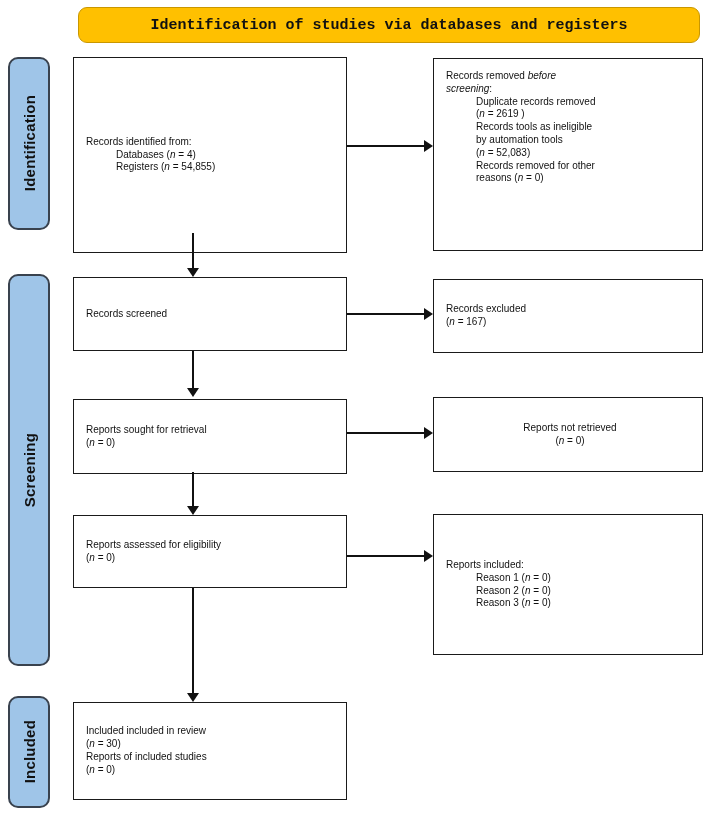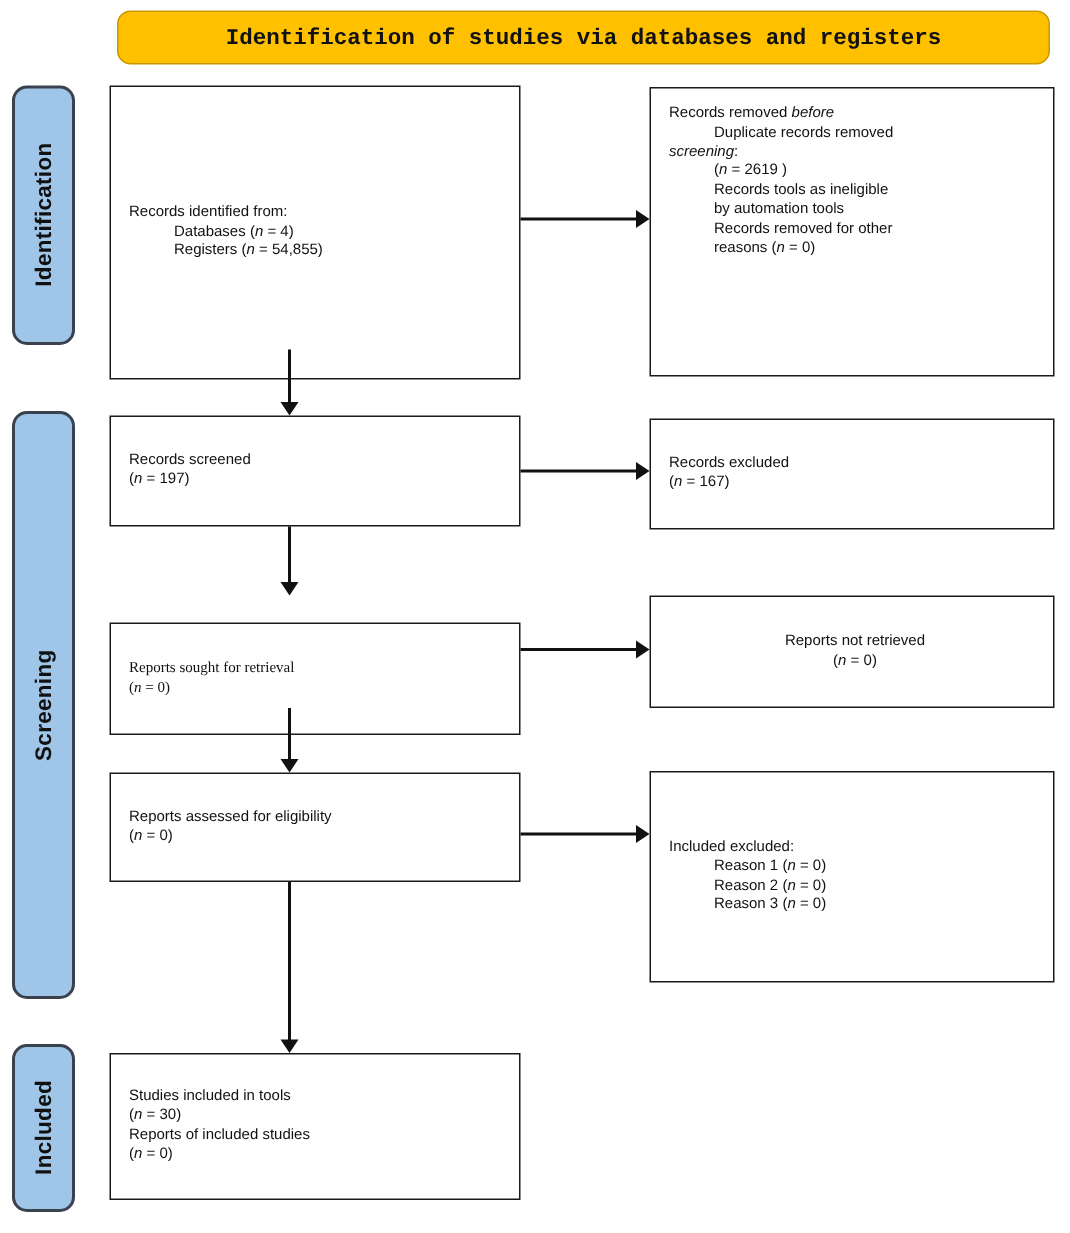--- a/index.html
+++ b/index.html
@@ -69,21 +69,21 @@
   .box.top-align { justify-content: flex-start; padding-top: 11px; }
   .line { white-space: nowrap; }
   .line.ind1 { padding-left: 30px; }
   em { font-style: italic; }
 
   .col-left  { left: 73px;  width: 274px; }
   .col-right { left: 433px; width: 270px; }
 
   #box-records-identified   { top: 57px;  height: 196px; }
   #box-records-screened     { top: 277px; height: 74px; }
-  #box-reports-sought       { top: 415px; height: 75px; font-family: Liberation Serif, serif; }
+  #box-reports-sought       { top: 399px; height: 75px; }
   #box-reports-assessed     { top: 515px; height: 73px; }
   #box-studies-included     { top: 702px; height: 98px; }
 
   #box-records-removed      { top: 58px;  height: 193px; }
   #box-records-excluded     { top: 279px; height: 74px; }
   #box-reports-not-retrieved{ top: 397px; height: 75px; text-align: center; }
   #box-reports-excluded     { top: 514px; height: 141px; }
 
   
   .arrow-down { position: absolute; width: 12px; }
@@ -139,60 +139,60 @@
     <span class="vtext">Included</span>
   </div>
 
   <div class="box col-left" id="box-records-identified">
       <div class="line ind0">Records identified from:</div>
       <div class="line ind1">Databases (<em>n</em> = 4)</div>
       <div class="line ind1">Registers (<em>n</em> = 54,855)</div>
     </div>
   <div class="box col-right top-align" id="box-records-removed">
       <div class="line ind0">Records removed <em>before</em></div>
+      <div class="line ind0"><em>screening</em>:</div>
       <div class="line ind1">Duplicate records removed</div>
-      <div class="line ind0"><em>screening</em>:</div>
       <div class="line ind1">(<em>n</em> = 2619 )</div>
       <div class="line ind1">Records tools as ineligible</div>
       <div class="line ind1">by automation tools</div>
+      <div class="line ind1">(<em>n</em> = 52,083)</div>
       <div class="line ind1">Records removed for other</div>
       <div class="line ind1">reasons (<em>n</em> = 0)</div>
     </div>
 
   <div class="box col-left" id="box-records-screened">
       <div class="line ind0">Records screened</div>
-      <div class="line ind0">(<em>n</em> = 197)</div>
     </div>
   <div class="box col-right" id="box-records-excluded">
       <div class="line ind0">Records excluded</div>
       <div class="line ind0">(<em>n</em> = 167)</div>
     </div>
 
   <div class="box col-left" id="box-reports-sought">
       <div class="line ind0">Reports sought for retrieval</div>
       <div class="line ind0">(<em>n</em> = 0)</div>
     </div>
   <div class="box col-right" id="box-reports-not-retrieved">
       <div class="line ind0">Reports not retrieved</div>
       <div class="line ind0">(<em>n</em> = 0)</div>
     </div>
 
   <div class="box col-left" id="box-reports-assessed">
       <div class="line ind0">Reports assessed for eligibility</div>
       <div class="line ind0">(<em>n</em> = 0)</div>
     </div>
   <div class="box col-right" id="box-reports-excluded">
-      <div class="line ind0">Included excluded:</div>
+      <div class="line ind0">Reports included:</div>
       <div class="line ind1">Reason 1 (<em>n</em> = 0)</div>
       <div class="line ind1">Reason 2 (<em>n</em> = 0)</div>
       <div class="line ind1">Reason 3 (<em>n</em> = 0)</div>
     </div>
 
   <div class="box col-left" id="box-studies-included">
-      <div class="line ind0">Studies included in tools</div>
+      <div class="line ind0">Included included in review</div>
       <div class="line ind0">(<em>n</em> = 30)</div>
       <div class="line ind0">Reports of included studies</div>
       <div class="line ind0">(<em>n</em> = 0)</div>
     </div>
 
   <div class="arrow-down" id="arrow-d1">
     <div class="shaft"></div>
     <div class="head"></div>
   </div>
   <div class="arrow-down" id="arrow-d2">

